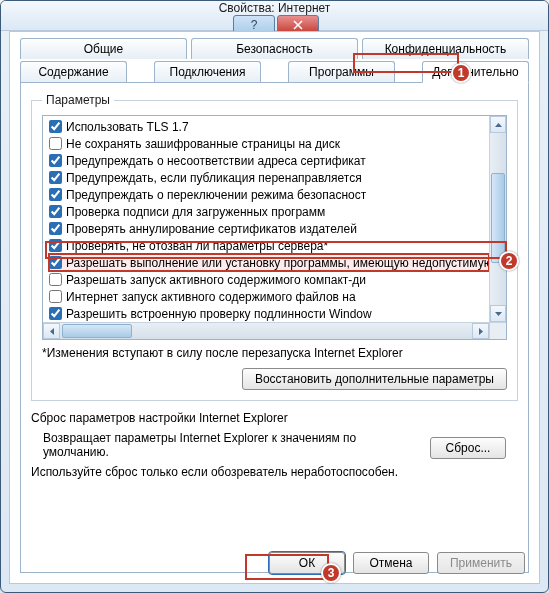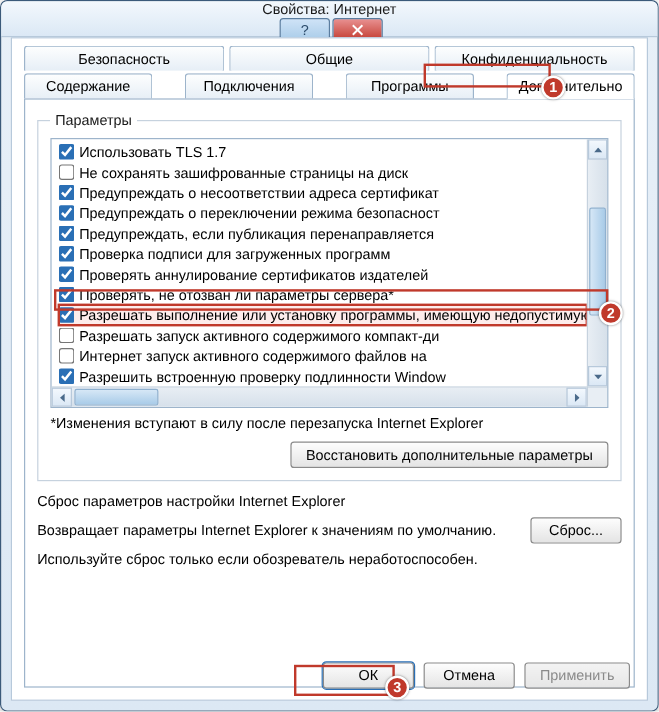--- a/index.html
+++ b/index.html
@@ -77,21 +77,21 @@
   button.win {
     min-width:76px; padding:3px 12px; border:1px solid #8a8a8a;
     border-radius:3px; background:linear-gradient(#fdfdfd,#e4e4e4);
     cursor:pointer;
   }
   button.win:disabled { color:#8a8a8a; cursor:default; background:linear-gradient(#f3f3f3,#e6e6e6); }
   button.win.default { outline:1px solid #2a6fb5; }
   button.wide { min-width: 260px; }
 
   .reset-area { margin-top: 4px; }
-  .reset-row { display:flex; align-items:center; gap:12px; margin:6px 0; }
+  .reset-row { display:flex; align-items:flex-end; gap:12px; margin:6px 12px; }
   .reset-row .text { flex:1; }
 
   .dlgbuttons {
     position:absolute; left:0; right:0; bottom:0; height:40px;
     display:flex; align-items:center; justify-content:flex-end; gap:8px;
     padding:0 14px; background:transparent;
   }
 
   .badge {
     position:absolute; width:20px; height:20px; border-radius:50%;
@@ -125,22 +125,22 @@
             <path d="M1 1l8 8M9 1l-8 8" stroke="#fff" stroke-width="1.6"></path>
           </svg>
       </div>
     </div>
   </div>
 
   <div class="client">
 
     <div class="tabstrip">
       <div class="tabrow">
+        <div class="tab">Общие</div>
         <div class="tab">Безопасность</div>
-        <div class="tab">Общие</div>
         <div class="tab">Конфиденциальность</div>
       </div>
       <div class="tabrow">
         <div class="tab">Содержание</div>
         <div class="tab">Подключения</div>
         <div class="tab">Программы</div>
         <div class="tab active">Дополнительно</div>
       </div>
     </div>
 
@@ -158,25 +158,25 @@
               <div class="listitem">
                 <input type="checkbox" style="">
                 <span>Не сохранять зашифрованные страницы на диск</span>
               </div>
               <div class="listitem">
                 <input type="checkbox" checked="" style="">
                 <span>Предупреждать о несоответствии адреса сертификат</span>
               </div>
               <div class="listitem">
                 <input type="checkbox" checked="" style="">
+                <span>Предупреждать, если публикация перенаправляется</span>
+              </div>
+              <div class="listitem">
+                <input type="checkbox" checked="" style="">
                 <span>Предупреждать о переключении режима безопасност</span>
-              </div>
-              <div class="listitem">
-                <input type="checkbox" checked="" style="">
-                <span>Предупреждать, если публикация перенаправляется</span>
               </div>
               <div class="listitem">
                 <input type="checkbox" checked="" style="">
                 <span>Проверка подписи для загруженных программ</span>
               </div>
               <div class="listitem">
                 <input type="checkbox" checked="" style="">
                 <span>Проверять аннулирование сертификатов издателей</span>
               </div>
               <div class="listitem">

